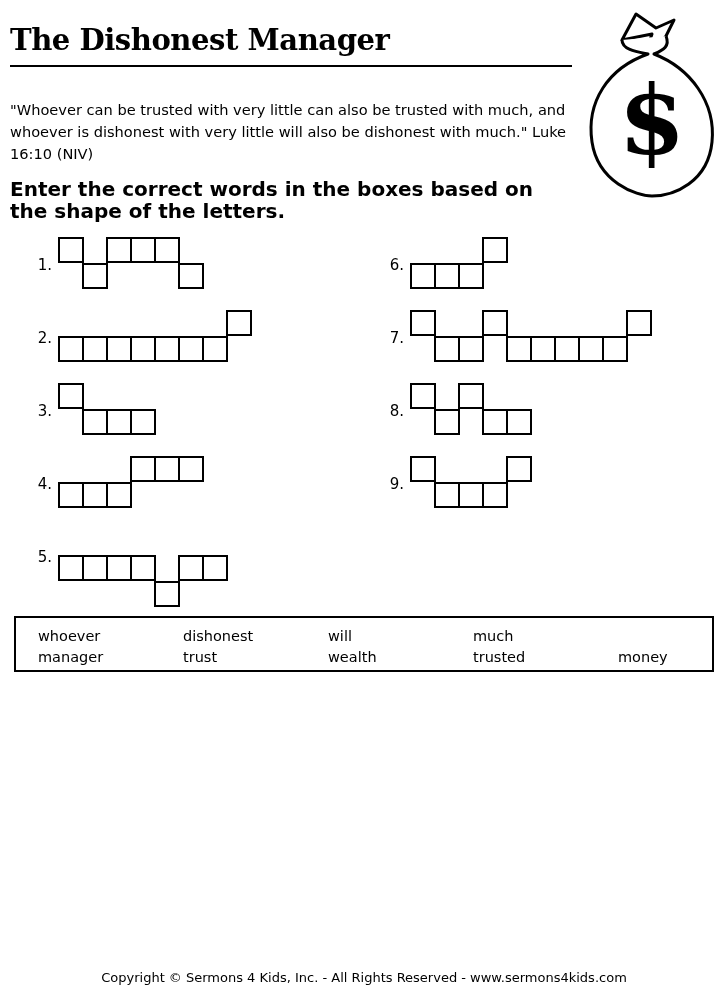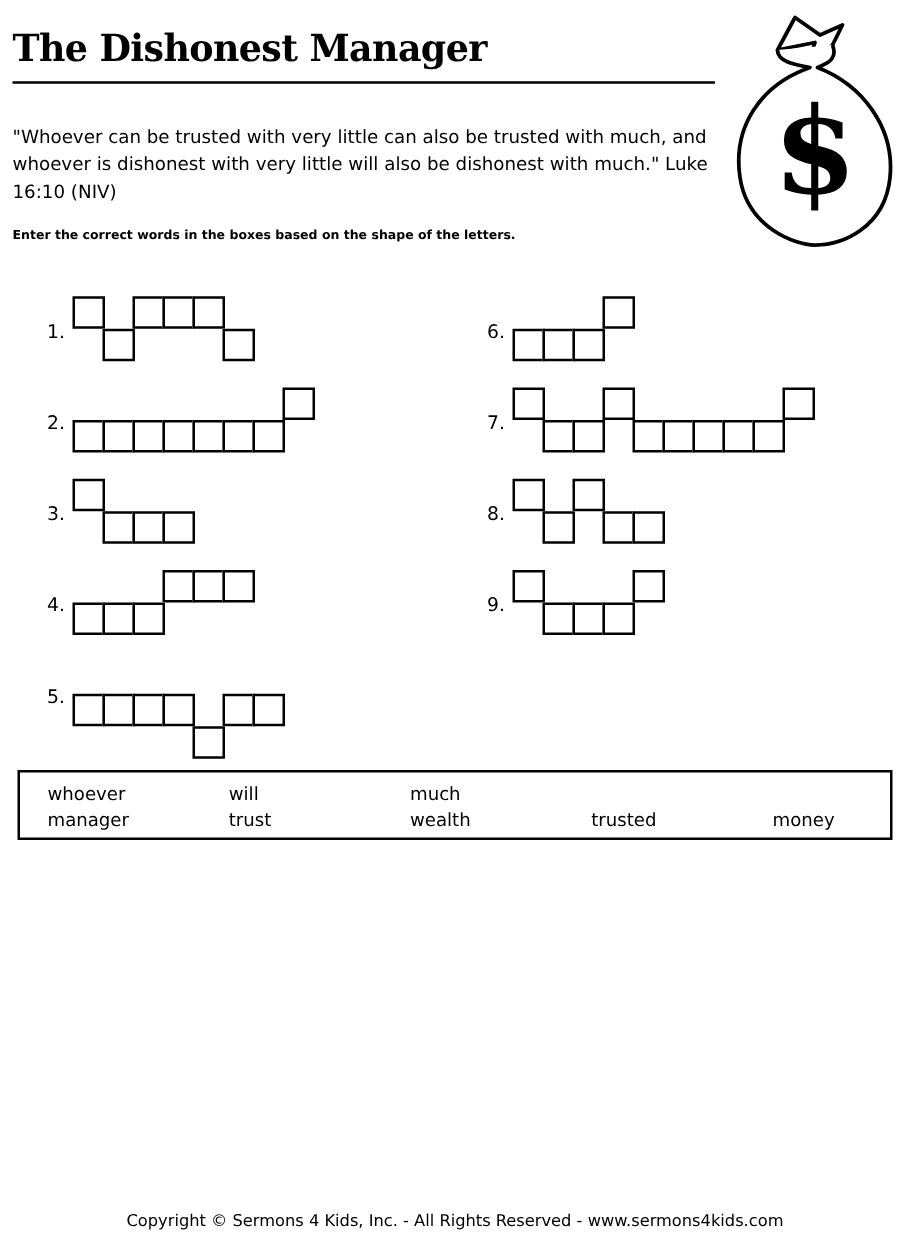--- a/index.html
+++ b/index.html
@@ -47,21 +47,21 @@
     width: 565px;
     font-size: 14.6px;
     line-height: 22px;
     font-family: "DejaVu Sans", sans-serif;
   }
   #instructions {
     position: absolute;
     left: 10px;
     top: 178px;
     width: 560px;
-    font-size: 10px;
+    font-size: 20px;
     line-height: 22px;
     font-weight: bold;
   }
 
   
   #moneybag {
     position: absolute;
     left: 578px;
     top: 6px;
     width: 140px;
@@ -271,20 +271,21 @@
           <div class="cell mid" style="left: 72px;"></div>
           <div class="cell asc" style="left: 96px;"></div>
         </div>
       </div>
     </div>
 </div>
 
 <div id="wordbank">
   <div class="bank-row">
     <span class="bank-cell">whoever</span>
+    <span class="bank-cell">dishonest</span>
     <span class="bank-cell">will</span>
     <span class="bank-cell">much</span>
   </div>
   <div class="bank-row">
     <span class="bank-cell">manager</span>
     <span class="bank-cell">trust</span>
     <span class="bank-cell">wealth</span>
     <span class="bank-cell">trusted</span>
     <span class="bank-cell">money</span>
   </div>

